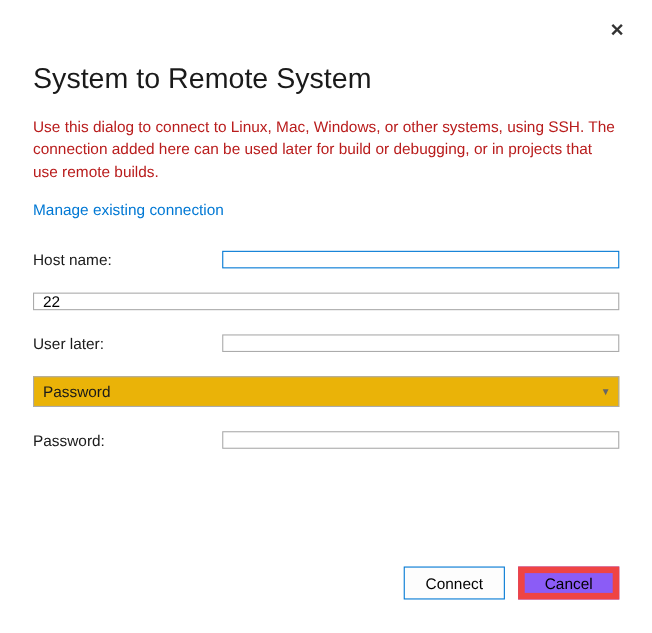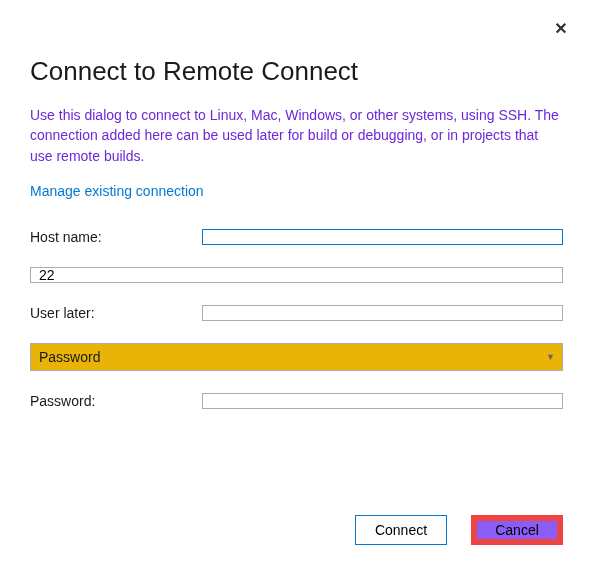--- a/index.html
+++ b/index.html
@@ -37,21 +37,21 @@
     .title {
       font-size: 26px;
       font-weight: 400;
       color: #1a1a1a;
       margin-top: 32px;
       margin-bottom: 18px;
     }
     .description {
       font-size: 14px;
       line-height: 1.45;
-      color: #6d28d9;
+      color: #b91c1c;
       margin-bottom: 16px;
     }
     .link {
       color: #0078d4;
       font-size: 14px;
       cursor: pointer;
       display: inline-block;
       margin-bottom: 24px;
     }
     .form {
@@ -104,21 +104,21 @@
       transform: translateY(-50%);
       pointer-events: none;
       color: #666;
       font-size: 9px;
     }
     .button-row {
       position: absolute;
       bottom: 30px;
       right: 30px;
       display: flex;
-      gap: 24px;
+      gap: 12px;
     }
     .btn {
       min-width: 92px;
       height: 30px;
       border: 6px solid #ef4444;
       background: #8b5cf6;
       font-size: 14px;
       font-family: inherit;
       cursor: pointer;
       padding: 0 18px;
@@ -130,21 +130,21 @@
   </style>
 </head>
 <body>
 
 <div class="dialog">
 
   <div class="close-btn">
     <span>✕</span>
   </div>
 
-  <h1 class="title">Connect to Remote Connect</h1>
+  <h1 class="title">System to Remote System</h1>
 
   <p class="description">Use this dialog to connect to Linux, Mac, Windows, or other systems, using SSH. The connection added here can be used later for build or debugging, or in projects that use remote builds.</p>
 
   <a class="link">Manage existing connection</a>
 
   <div class="form">
 
     <div class="form-row">
       <label class="form-label">Host name:</label>
       <input type="text" class="form-input focused" value="" style="">

